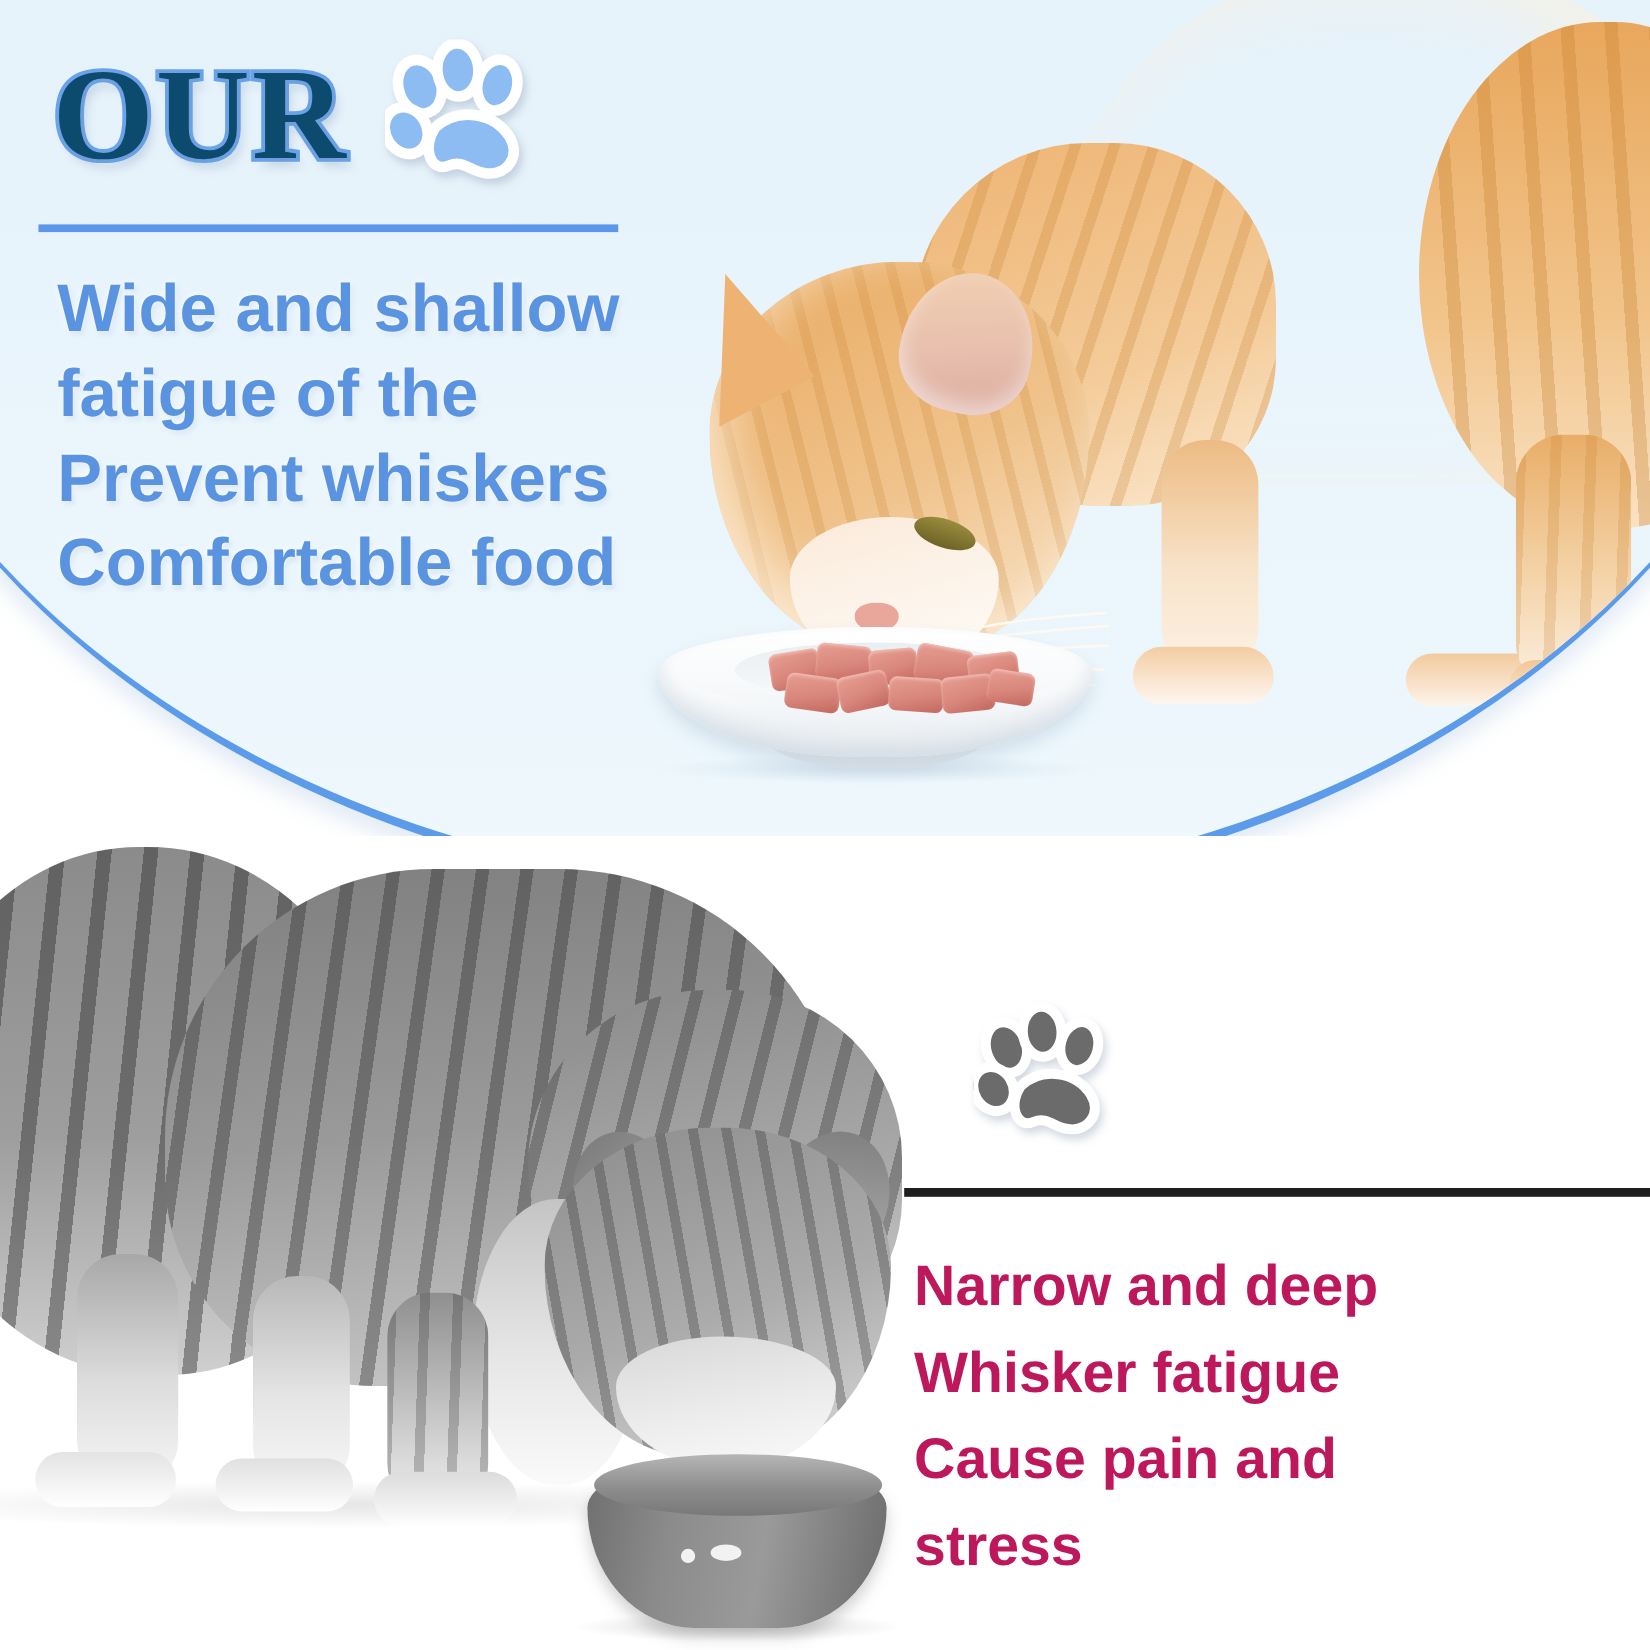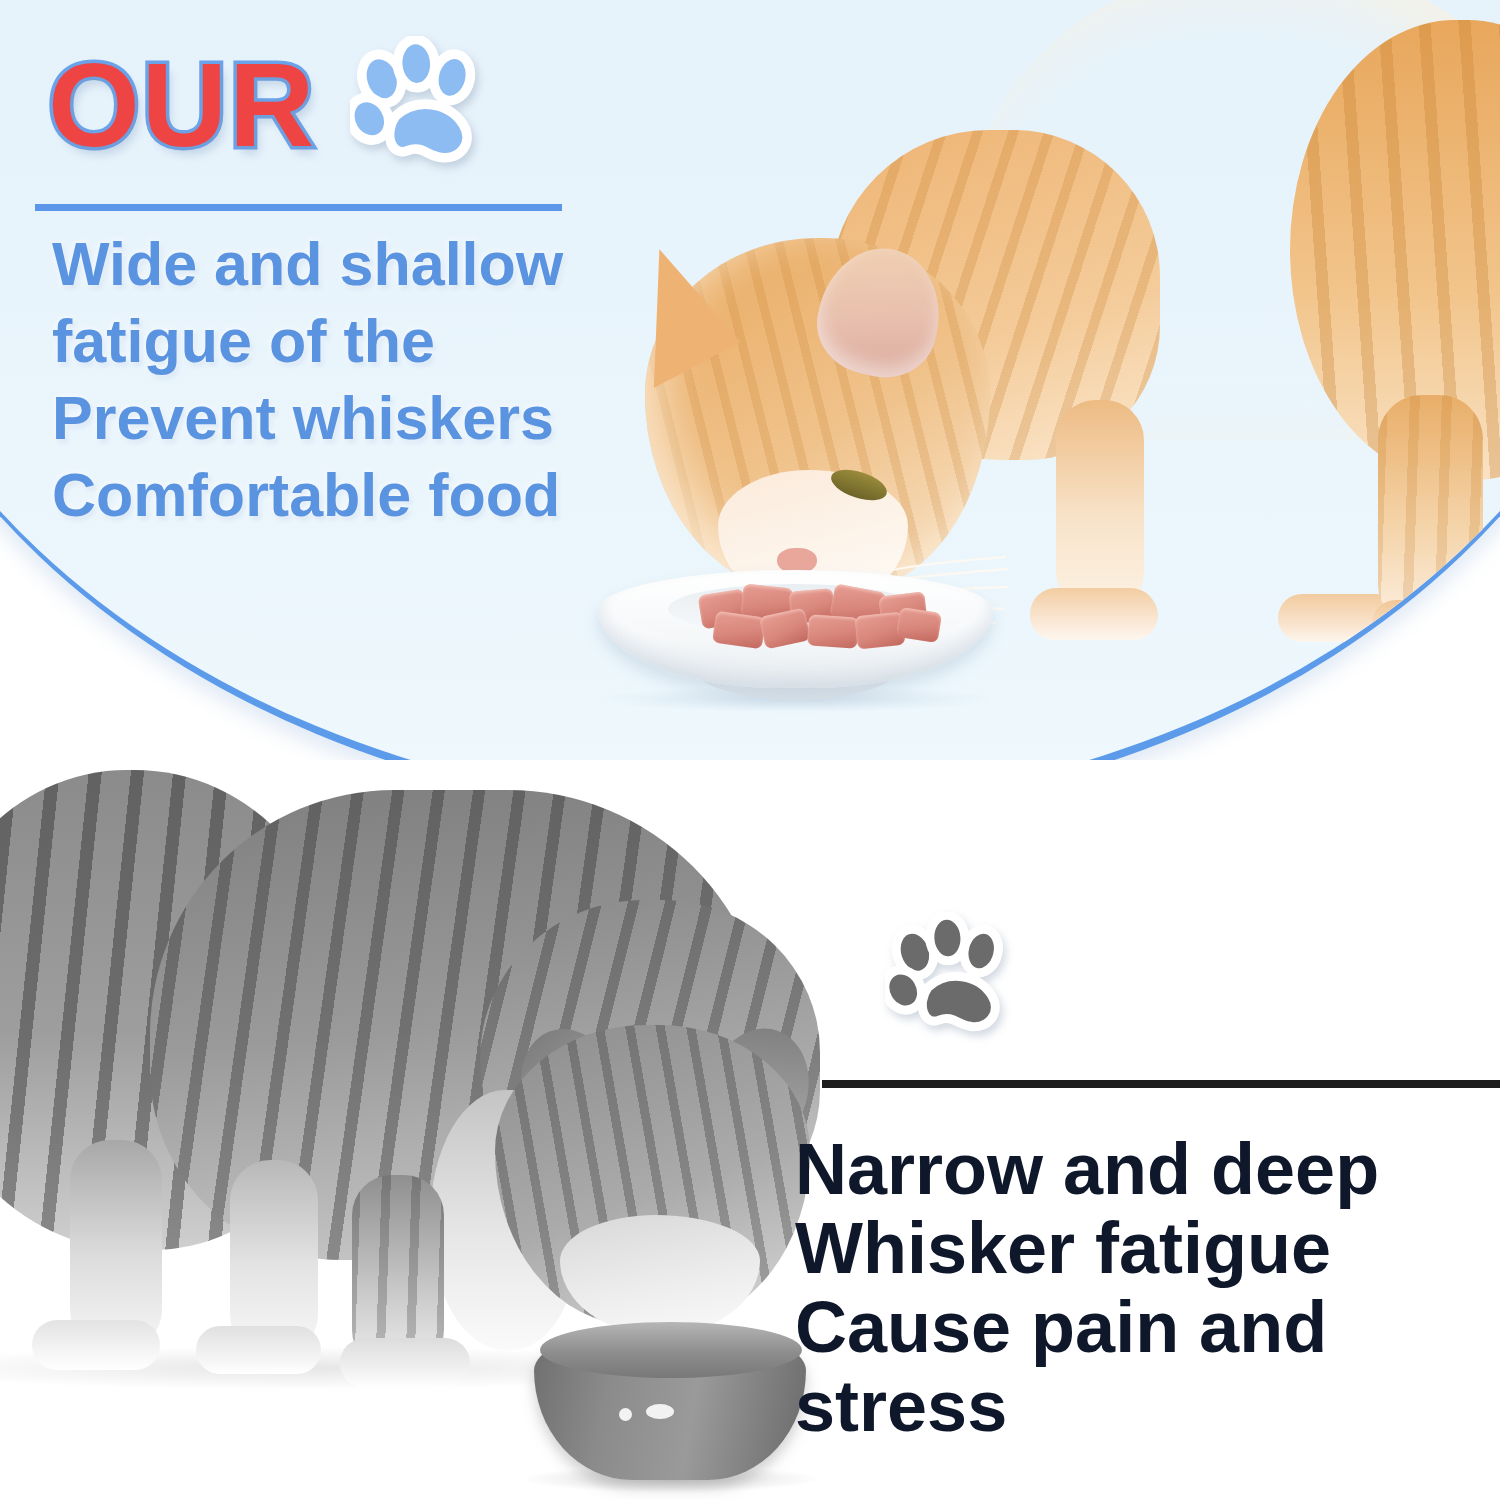--- a/index.html
+++ b/index.html
@@ -61,24 +61,25 @@
   .headline-row.other{ left: 845px; top: 912px; }
 
   .headline-word {
     font-weight: bold;
     letter-spacing: 2px;
     line-height: 1;
     white-space: nowrap;
   }
   .headline-word.our {
     font-size: 118px;
-    color: #ef4444;
+    color: #0c4a6e;
     -webkit-text-stroke: 7px #6ba3ea;
     paint-order: stroke fill;
     text-shadow: 5px 8px 9px rgba(120,150,190,0.30);
+    font-family: Liberation Serif, serif;
   }
   .headline-word.other {
     font-size: 108px;
     color: #575757;
     -webkit-text-stroke: 7px #d6d6d6;
     paint-order: stroke fill;
     text-shadow: 5px 7px 9px rgba(120,120,120,0.30);
   }
 
   .paw {
@@ -108,32 +109,32 @@
   }
 
   
   .body-copy {
     position: absolute;
     font-weight: bold;
     white-space: pre-line;
   }
   .body-copy.our {
     left: 52px;
-    top: 226px;
+    top: 242px;
     font-size: 61px;
     line-height: 77px;
     color: #5a93e0;
     text-shadow: 0 0 6px rgba(255,255,255,0.95), 2px 3px 4px rgba(150,180,220,0.30);
   }
   .body-copy.other {
-    left: 795px;
+    left: 831px;
     top: 1130px;
-    font-size: 72px;
+    font-size: 52px;
     line-height: 79px;
-    color: #0f172a;
+    color: #be185d;
   }
 
   
   .ocat { position: absolute; }
 
   .ocat-body {
     left: 960px; top: -30px;
     width: 600px; height: 470px;
     border-radius: 300px 270px 230px 200px;
     background:

